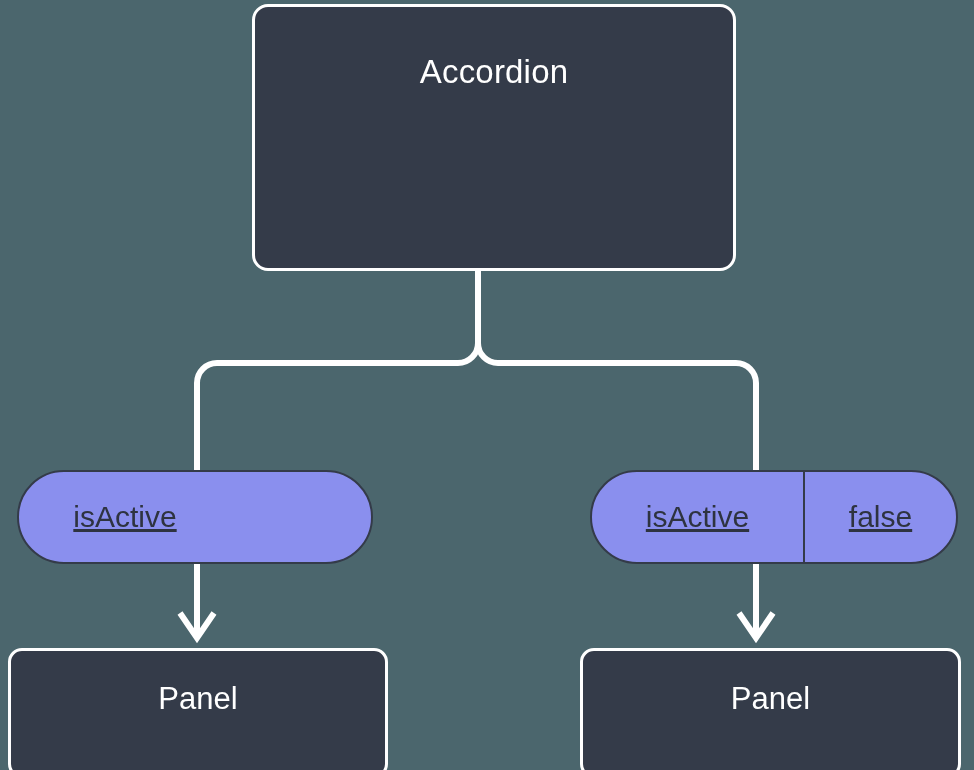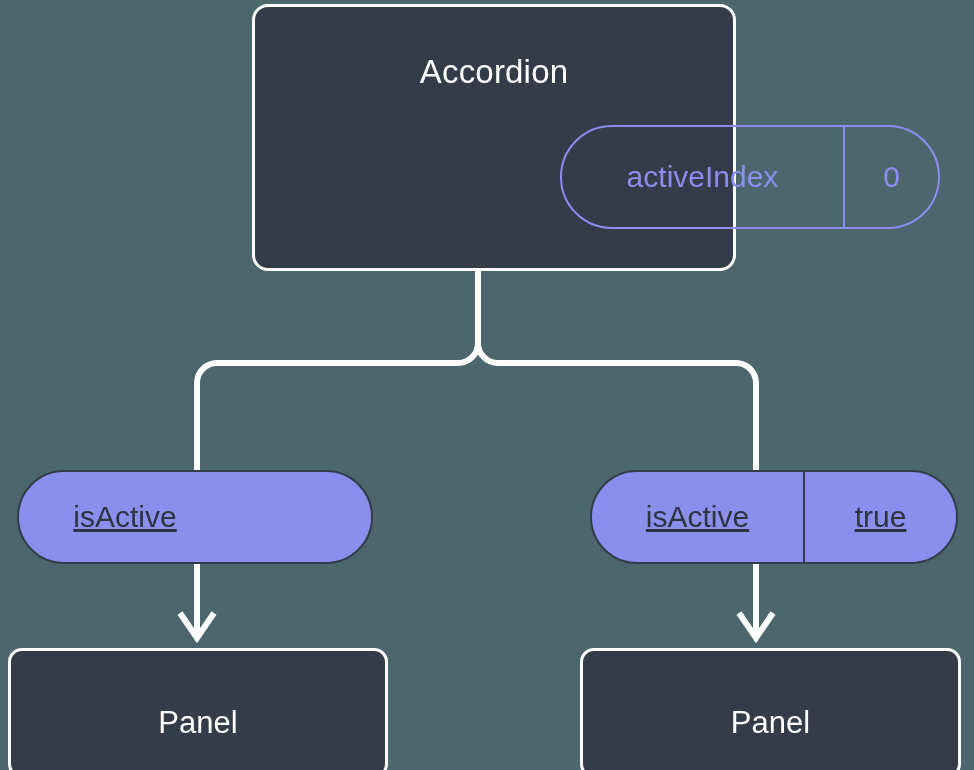--- a/index.html
+++ b/index.html
@@ -69,21 +69,21 @@
   }
   #panel-right {
     left: 580px;
     top: 648px;
     width: 381px;
   }
   .panel-label {
     position: absolute;
     left: 0;
     right: 0;
-    top: 56px;
+    top: 32px;
     text-align: center;
     color: #ffffff;
     font-size: 31px;
     font-weight: 500;
     line-height: 1;
   }
 
   
   .pill {
     position: absolute;
@@ -180,33 +180,29 @@
 
     <g>
       <path d="M756,564 L756,636" fill="none" stroke="#ffffff" stroke-width="6"></path>
       <path d="M739,613 L756,638 L773,613" fill="none" stroke="#ffffff" stroke-width="6" stroke-linecap="butt" stroke-linejoin="miter"></path>
     </g>
   </svg>
 
   <div class="node" id="root-node">
     <div id="root-title">Accordion</div>
 
-    <div class="pill" id="state-pill">
-      <div class="seg seg-key">activeIndex</div>
-      <div class="seg seg-val">0</div>
-    </div>
   </div>
 
   <div class="pill pill-filled" id="pill-left">
     <div class="seg seg-key">isActive</div>
   </div>
 
   <div class="pill pill-filled" id="pill-right">
     <div class="seg seg-key">isActive</div>
-    <div class="seg seg-val">true</div>
+    <div class="seg seg-val">false</div>
   </div>
 
   <div class="node panel-node" id="panel-left">
     <div class="panel-label">Panel</div>
   </div>
 
   <div class="node panel-node" id="panel-right">
     <div class="panel-label">Panel</div>
   </div>
 

